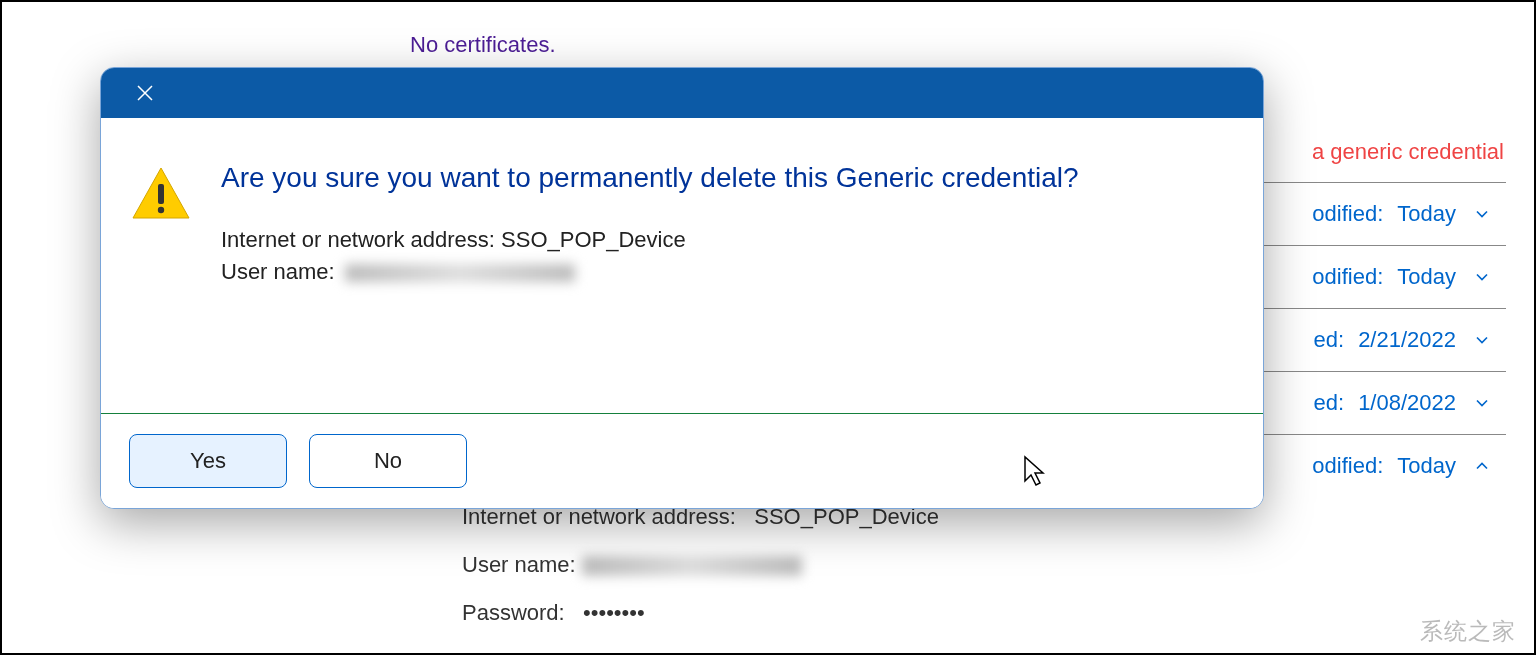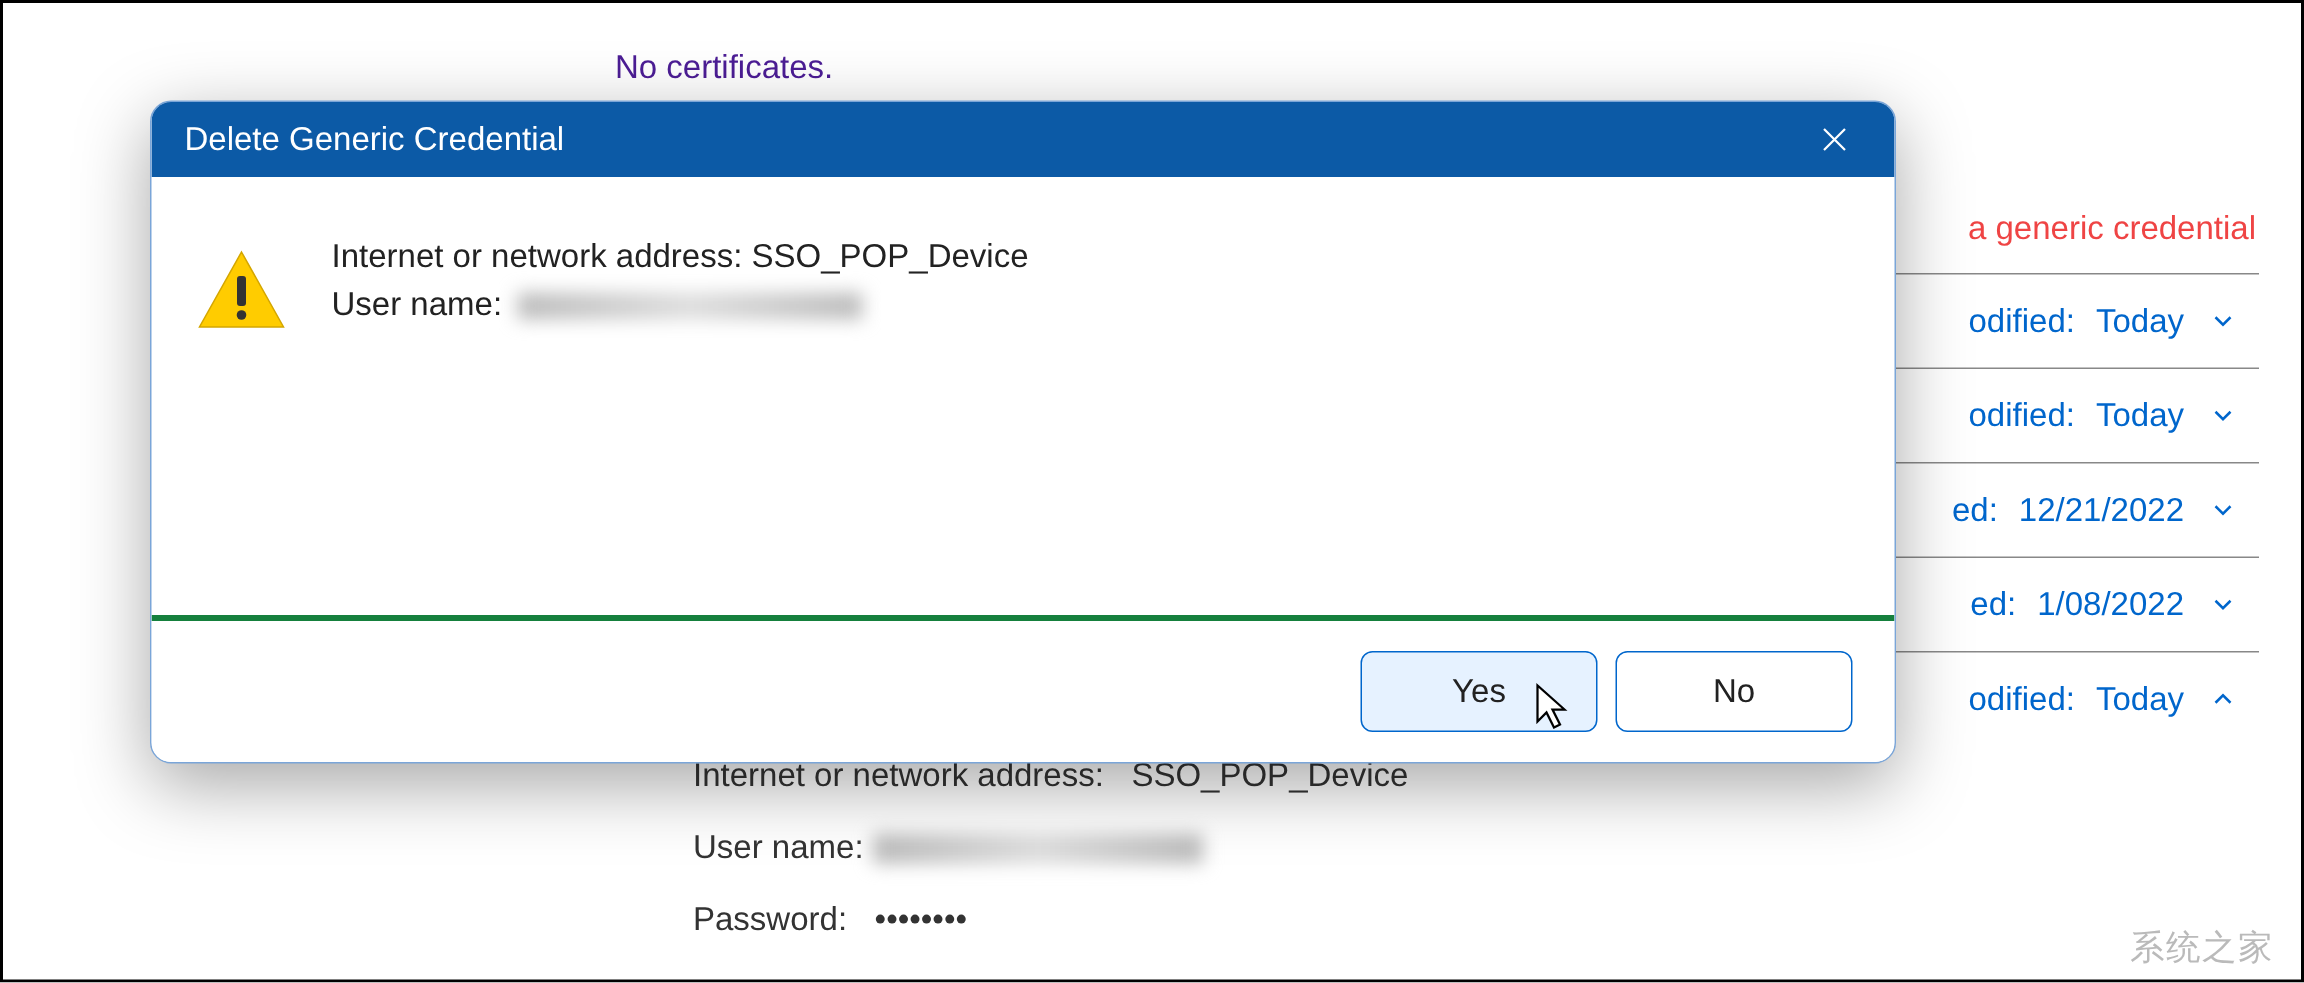--- a/index.html
+++ b/index.html
@@ -146,26 +146,25 @@
     .detail-line .blurred-inline {
       display: inline-block;
       width: 230px;
       height: 18px;
       background: linear-gradient(90deg, #bbb, #ddd, #bbb);
       filter: blur(6px);
       vertical-align: middle;
       margin-left: 4px;
     }
     .button-bar {
-      border-top: 4px solid #15803d;
+      border-top: 1px solid #15803d;
       background: #fff;
       padding: 20px 28px;
       display: flex;
-      justify-content: flex-end;
-      gap: 12px;
+      gap: 22px;
       position: absolute;
       bottom: 0;
       left: 0;
       right: 0;
     }
     .win-button {
       min-width: 158px;
       height: 54px;
       border: 1.5px solid #0066cc;
       border-radius: 8px;
@@ -217,21 +216,21 @@
       <span>odified:</span>
       <span>Today</span>
       <span class="chev">
         <svg viewBox="0 0 24 24" width="20" height="20">
             <path d="M6 9l6 6 6-6" stroke="#0066cc" stroke-width="2" fill="none"></path>
           </svg>
       </span>
     </div>
     <div class="cred-row">
       <span>ed:</span>
-      <span>12/21/2022</span>
+      <span>2/21/2022</span>
       <span class="chev">
         <svg viewBox="0 0 24 24" width="20" height="20">
             <path d="M6 9l6 6 6-6" stroke="#0066cc" stroke-width="2" fill="none"></path>
           </svg>
       </span>
     </div>
     <div class="cred-row">
       <span>ed:</span>
       <span>1/08/2022</span>
       <span class="chev">
@@ -266,34 +265,34 @@
       &nbsp;
       <span>••••••••</span>
     </div>
   </div>
 
   <div class="watermark">系统之家</div>
 </div>
 
 <div class="dialog-shadow">
   <div class="titlebar">
-    <div class="title-text">Delete Generic Credential</div>
     <div class="close-btn">
       <svg viewBox="0 0 24 24" width="24" height="24">
         <path d="M5 5 L19 19 M19 5 L5 19" stroke="#fff" stroke-width="1.5" fill="none"></path>
       </svg>
     </div>
   </div>
   <div class="dialog-body">
     <svg class="warn-icon" viewBox="0 0 64 64">
       <path d="M32 6 L60 56 L4 56 Z" fill="#ffcc00" stroke="#d4a600" stroke-width="1"></path>
       <rect x="29" y="22" width="6" height="20" rx="2" fill="#333"></rect>
       <circle cx="32" cy="48" r="3.2" fill="#333"></circle>
     </svg>
     <div class="dialog-content">
+      <div class="main-instruction">Are you sure you want to permanently delete this Generic credential?</div>
       <div class="detail-line">
         <span>Internet or network address:</span>
         <span>SSO_POP_Device</span>
       </div>
       <div class="detail-line">
         <span>User name:</span>
         <span class="blurred-inline"></span>
       </div>
     </div>
   </div>

